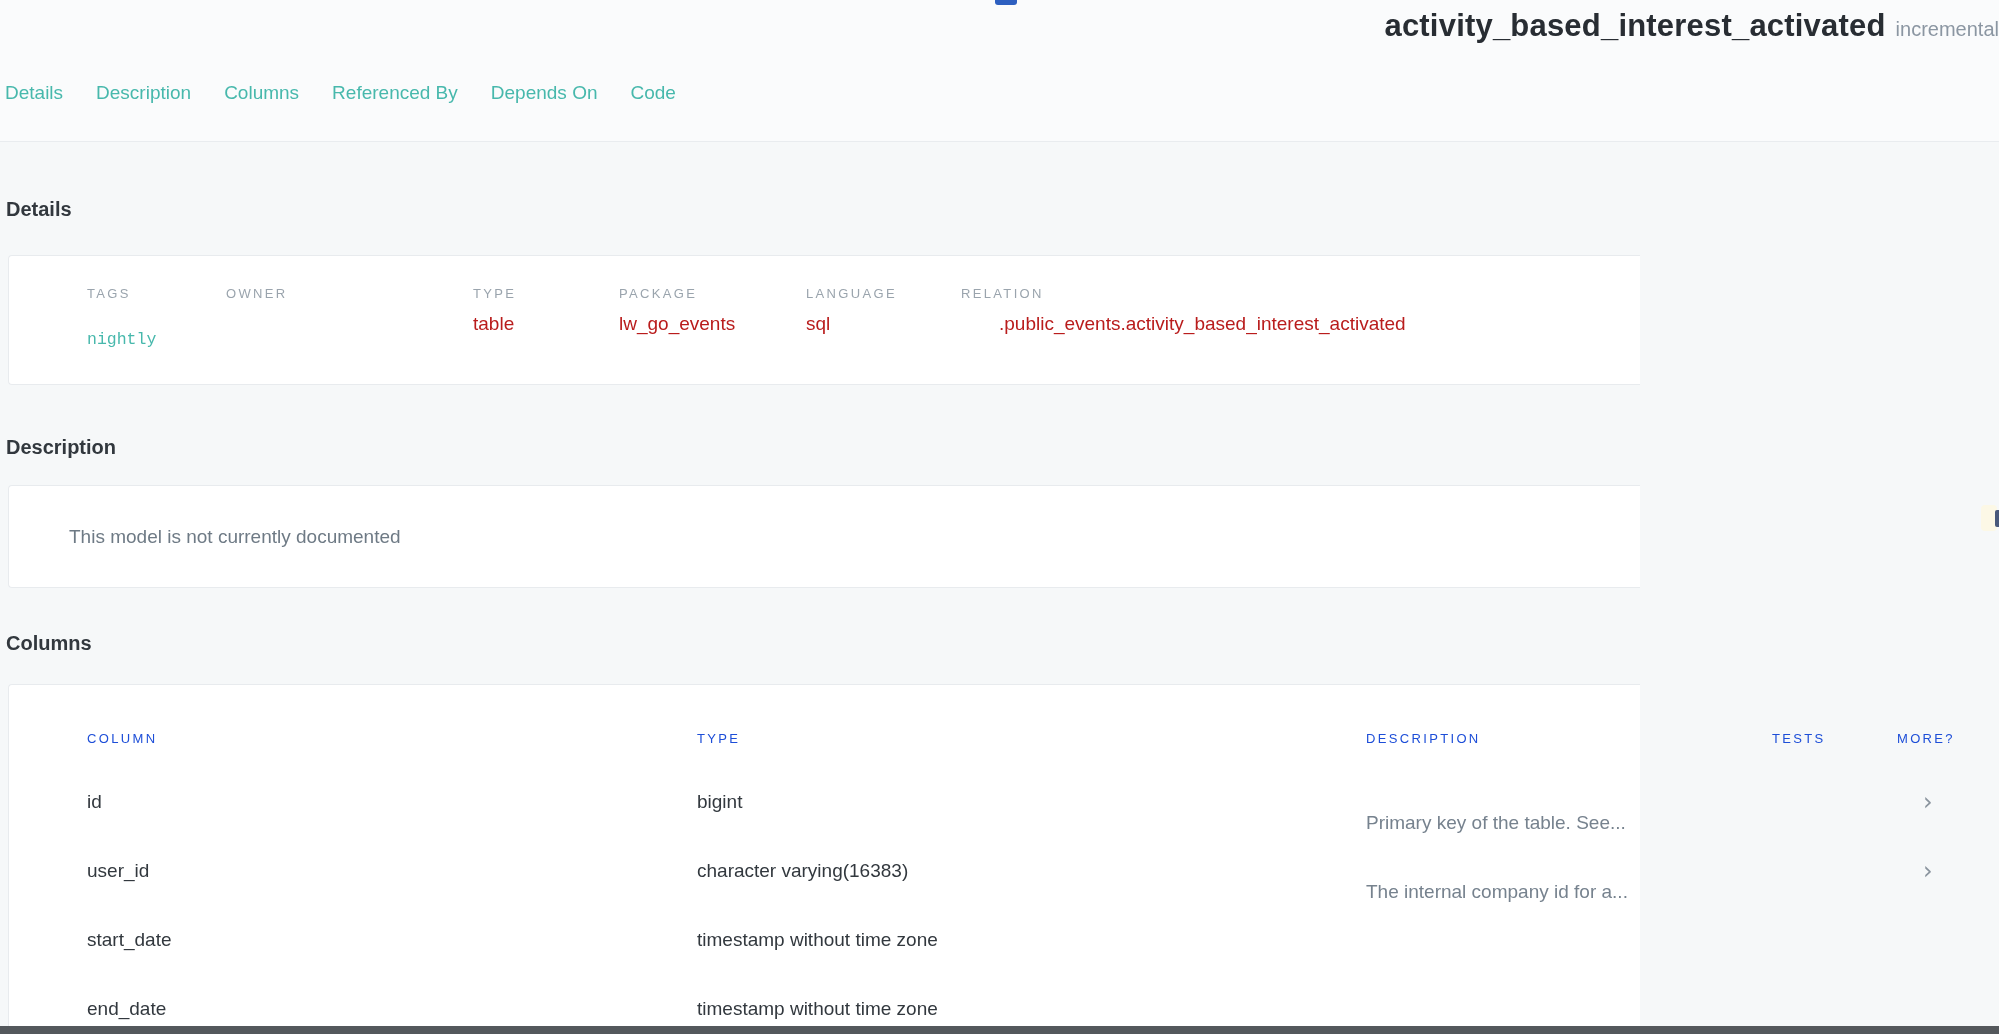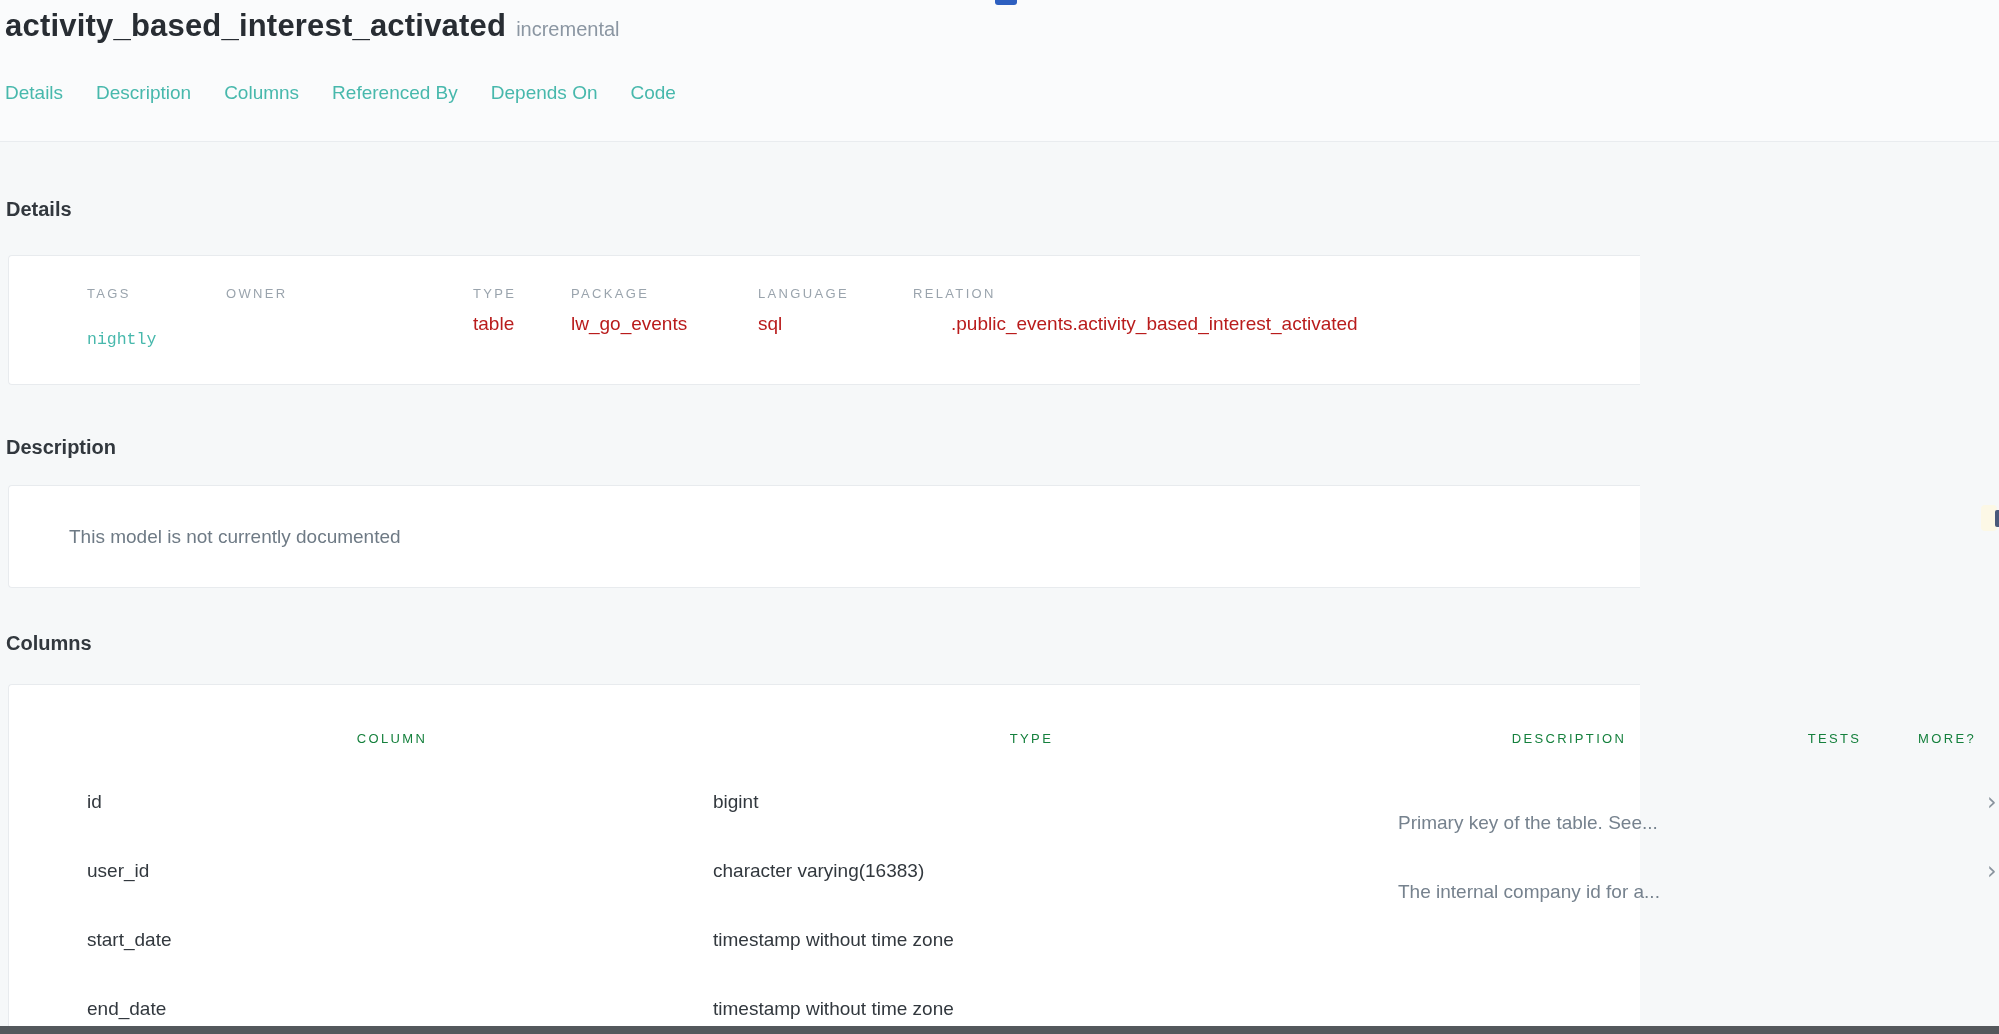--- a/index.html
+++ b/index.html
@@ -12,21 +12,21 @@
   }
 
   
   .page-header {
     background: #fafbfc;
     padding: 8px 0 0 5px;
     height: 142px;
     border-bottom: 1px solid #e9ecef;
     position: relative;
   }
-  .title-row { display: flex; align-items: baseline; gap: 10px; }
+  .title-row { display: flex; align-items: baseline; gap: 10px; justify-content: flex-end; }
   .model-title {
     font-size: 31px; font-weight: 700; color: #282d33;
     letter-spacing: 0.2px;
   }
   .model-badge { font-size: 20px; color: #8b96a2; font-weight: 400; }
   .tab-bar {
     display: flex; gap: 33px;
     margin-top: 38px;
     align-items: center;
   }
@@ -58,21 +58,21 @@
     width: 1632px;
   }
 
   
   .details-card { margin-top: 34px; height: 130px; padding: 30px 0 0 78px; }
   .fields-row { display: flex; }
   .field { display: flex; flex-direction: column; gap: 12px; }
   .field-tags { width: 139px; }
   .field-owner { width: 247px; }
   .field-type { width: 98px; }
-  .field-package { width: 187px; }
+  .field-package { width: 187px; margin-left: 48px; }
   .field-language { width: 155px; }
   .field-relation { flex: 1; }
   .field-label {
     font-size: 13px; color: #9aa4ad; letter-spacing: 0.18em;
     text-transform: uppercase; font-weight: 400;
   }
   .field-value { font-size: 19px; color: #b91c1c; }
   .field-tags .field-value {
     font-family: "Liberation Mono", "DejaVu Sans Mono", monospace;
     font-size: 16.5px; color: #47b8ac; cursor: pointer; margin-top: 17px;
@@ -88,25 +88,25 @@
 
   
   .columns-card { margin-top: 29px; height: 430px; padding: 36px 0 0 78px; }
   .col-grid {
     display: grid;
     grid-template-columns: 610px 669px 406px 125px 100px;
     align-items: center;
   }
   .cols-header { height: 34px; }
   .cols-header > div {
-    font-size: 13px; color: #15803d; letter-spacing: 0.18em;
-    text-transform: uppercase; font-weight: 400; text-align: center;
+    font-size: 13px; color: #1d4ed8; letter-spacing: 0.18em;
+    text-transform: uppercase; font-weight: 400;
   }
   .cols-rows { margin-top: 12px; }
-  .col-row { height: 69px; gap: 16px; }
+  .col-row { height: 69px; }
   .cell-name, .cell-type { font-size: 19px; color: #32383e; }
   .cell-desc { font-size: 19px; color: #76828e; margin-top: 43px; }
   .cell-tests { font-size: 19px; color: #76828e; }
   .cell-more { padding-left: 26px; }
   .chevron {
     font-size: 24px; color: #8a949e; cursor: pointer; line-height: 1;
     font-family: "DejaVu Sans", sans-serif;
   }
 
   

